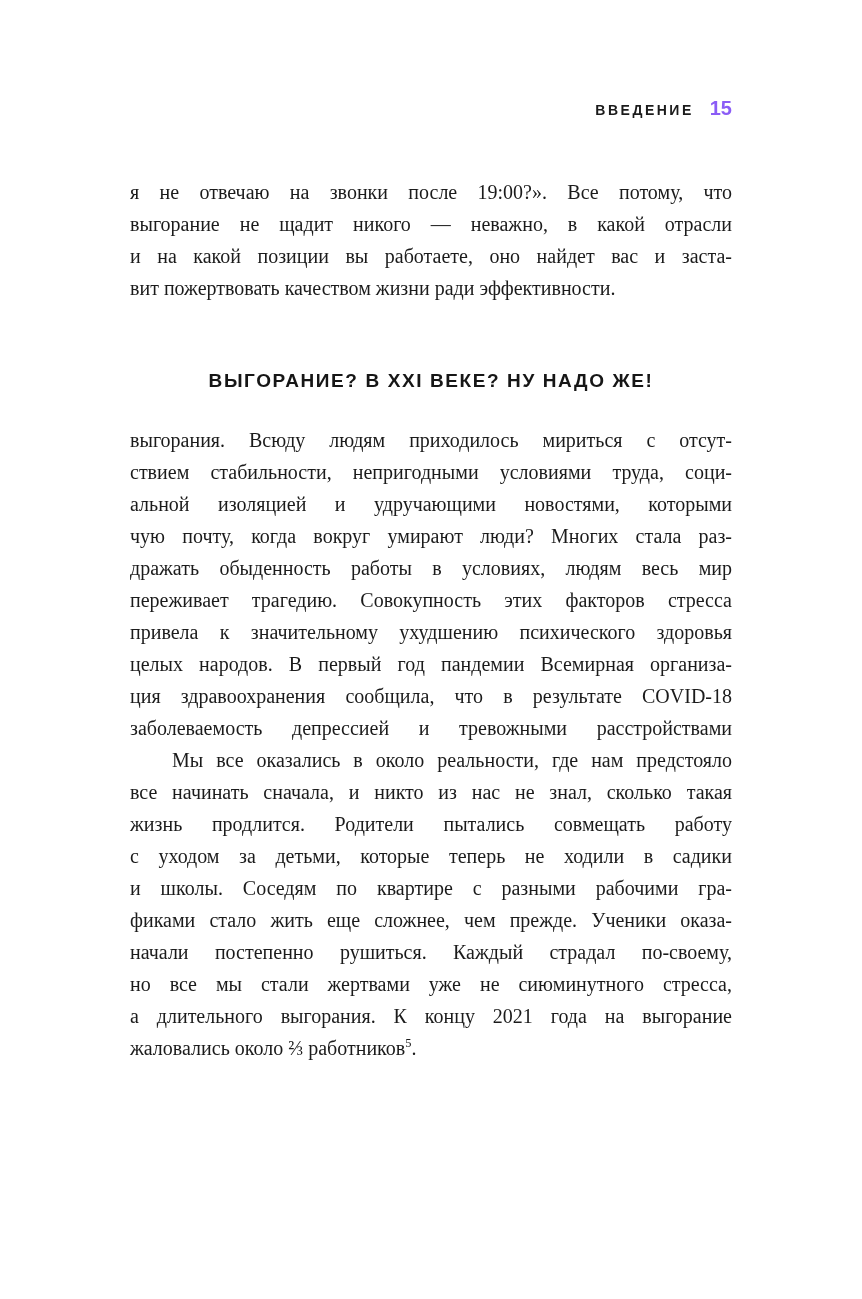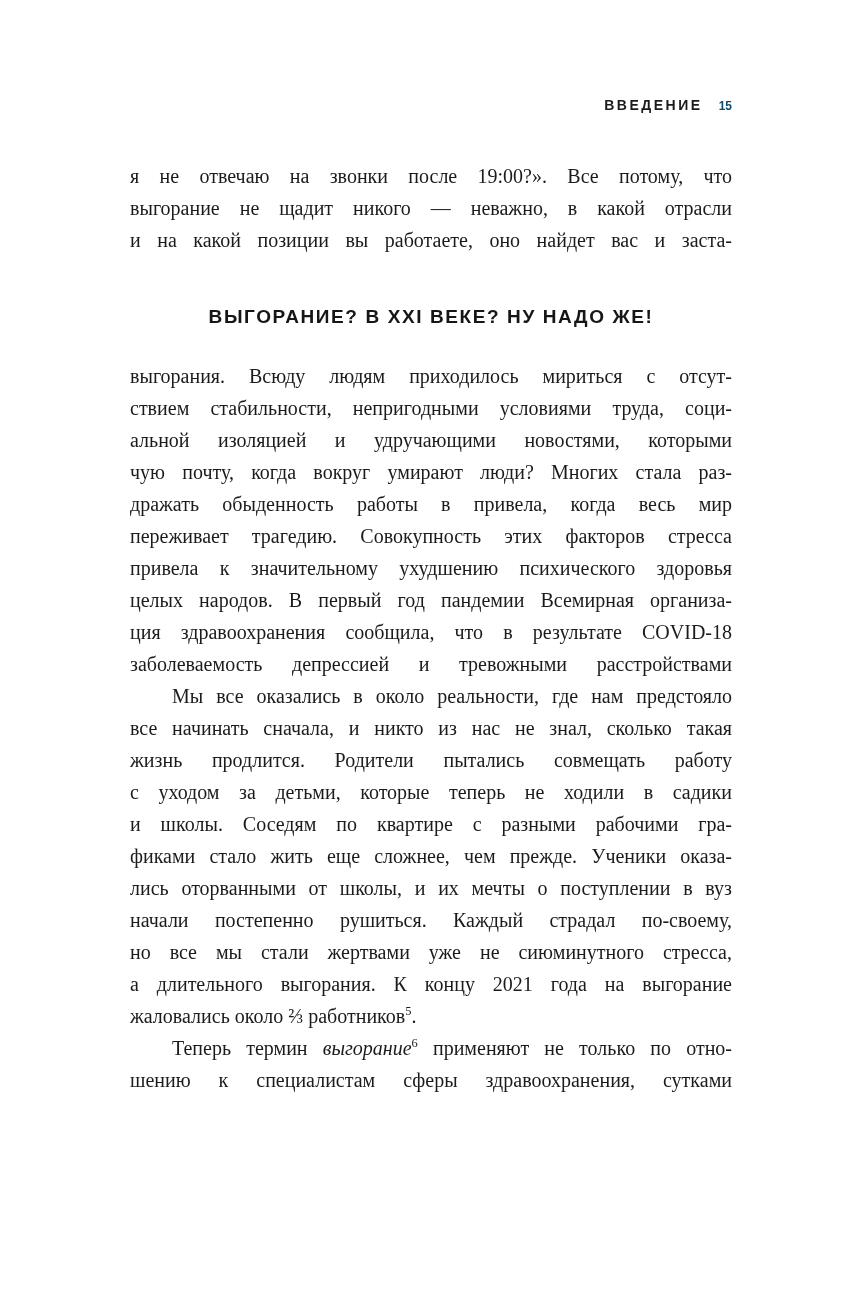--- a/index.html
+++ b/index.html
@@ -26,27 +26,27 @@
   }
   .section-label {
     font-family: "Liberation Sans", "DejaVu Sans", sans-serif;
     font-size: 14px;
     font-weight: 700;
     letter-spacing: 2.5px;
     color: #1b1b1b;
   }
   .page-number {
     font-family: "Liberation Sans", "DejaVu Sans", sans-serif;
-    font-size: 12px;
+    font-size: 20px;
     font-weight: 700;
-    color: #0c4a6e;
+    color: #8b5cf6;
   }
   .text-block {
     position: absolute;
-    top: 160px;
+    top: 176px;
     left: 130px;
     width: 602px;
   }
   .paragraph {
     margin: 0;
   }
   .line {
     font-size: 20px;
     line-height: 32px;
     text-align: justify;
@@ -68,21 +68,21 @@
     vertical-align: super;
     line-height: 0;
   }
   .section-heading {
     font-family: "Liberation Sans", "DejaVu Sans", sans-serif;
     font-size: 19px;
     font-weight: 700;
     letter-spacing: 1.6px;
     text-align: center;
     color: #161616;
-    margin-top: 48px;
+    margin-top: 64px;
     margin-bottom: 30px;
     line-height: 26px;
   }
 </style>
 </head>
 <body>
 
 <div class="page">
 
   <div class="running-header">
@@ -90,52 +90,48 @@
     <span class="page-number">15</span>
   </div>
 
   <div class="text-block">
 
     <div>
         <div class="paragraph">
           <div class="line">я не отвечаю на звонки после 19:00?». Все потому, что</div>
           <div class="line">выгорание не щадит никого — неважно, в какой отрасли</div>
           <div class="line">и на какой позиции вы работаете, оно найдет вас и заста-</div>
+          <div class="line last">вит пожертвовать качеством жизни ради эффективности.</div>
         </div>
       </div>
 
     <div class="section-heading">ВЫГОРАНИЕ? В XXI ВЕКЕ? НУ НАДО ЖЕ!</div>
 
     <div>
         <div class="paragraph">
           <div class="line">выгорания. Всюду людям приходилось мириться с отсут-</div>
           <div class="line">ствием стабильности, непригодными условиями труда, соци-</div>
           <div class="line">альной изоляцией и удручающими новостями, которыми</div>
           <div class="line">чую почту, когда вокруг умирают люди? Многих стала раз-</div>
-          <div class="line">дражать обыденность работы в привела, когда весь мир</div>
+          <div class="line">дражать обыденность работы в условиях, людям весь мир</div>
           <div class="line">переживает трагедию. Совокупность этих факторов стресса</div>
           <div class="line">привела к значительному ухудшению психического здоровья</div>
           <div class="line">целых народов. В первый год пандемии Всемирная организа-</div>
           <div class="line">ция здравоохранения сообщила, что в результате COVID-18</div>
           <div class="line">заболеваемость депрессией и тревожными расстройствами</div>
         </div>
         <div class="paragraph">
           <div class="line indent">Мы все оказались в около реальности, где нам предстояло</div>
           <div class="line">все начинать сначала, и никто из нас не знал, сколько такая</div>
           <div class="line">жизнь продлится. Родители пытались совмещать работу</div>
           <div class="line">с уходом за детьми, которые теперь не ходили в садики</div>
           <div class="line">и школы. Соседям по квартире с разными рабочими гра-</div>
           <div class="line">фиками стало жить еще сложнее, чем прежде. Ученики оказа-</div>
-          <div class="line">лись оторванными от школы, и их мечты о поступлении в вуз</div>
           <div class="line">начали постепенно рушиться. Каждый страдал по-своему,</div>
           <div class="line">но все мы стали жертвами уже не сиюминутного стресса,</div>
           <div class="line">а длительного выгорания. К концу 2021 года на выгорание</div>
           <div class="line last"><span>жаловались около ⅔ работников</span><span class="sup">5</span><span>.</span></div>
-        </div>
-        <div class="paragraph">
-          <div class="line indent"><span>Теперь термин </span><span class="italic">выгорание</span><span class="sup">6</span><span> применяют не только по отно-</span></div>
-          <div class="line">шению к специалистам сферы здравоохранения, сутками</div>
         </div>
       </div>
 
   </div>
 
 </div>
 
 </body></html>

